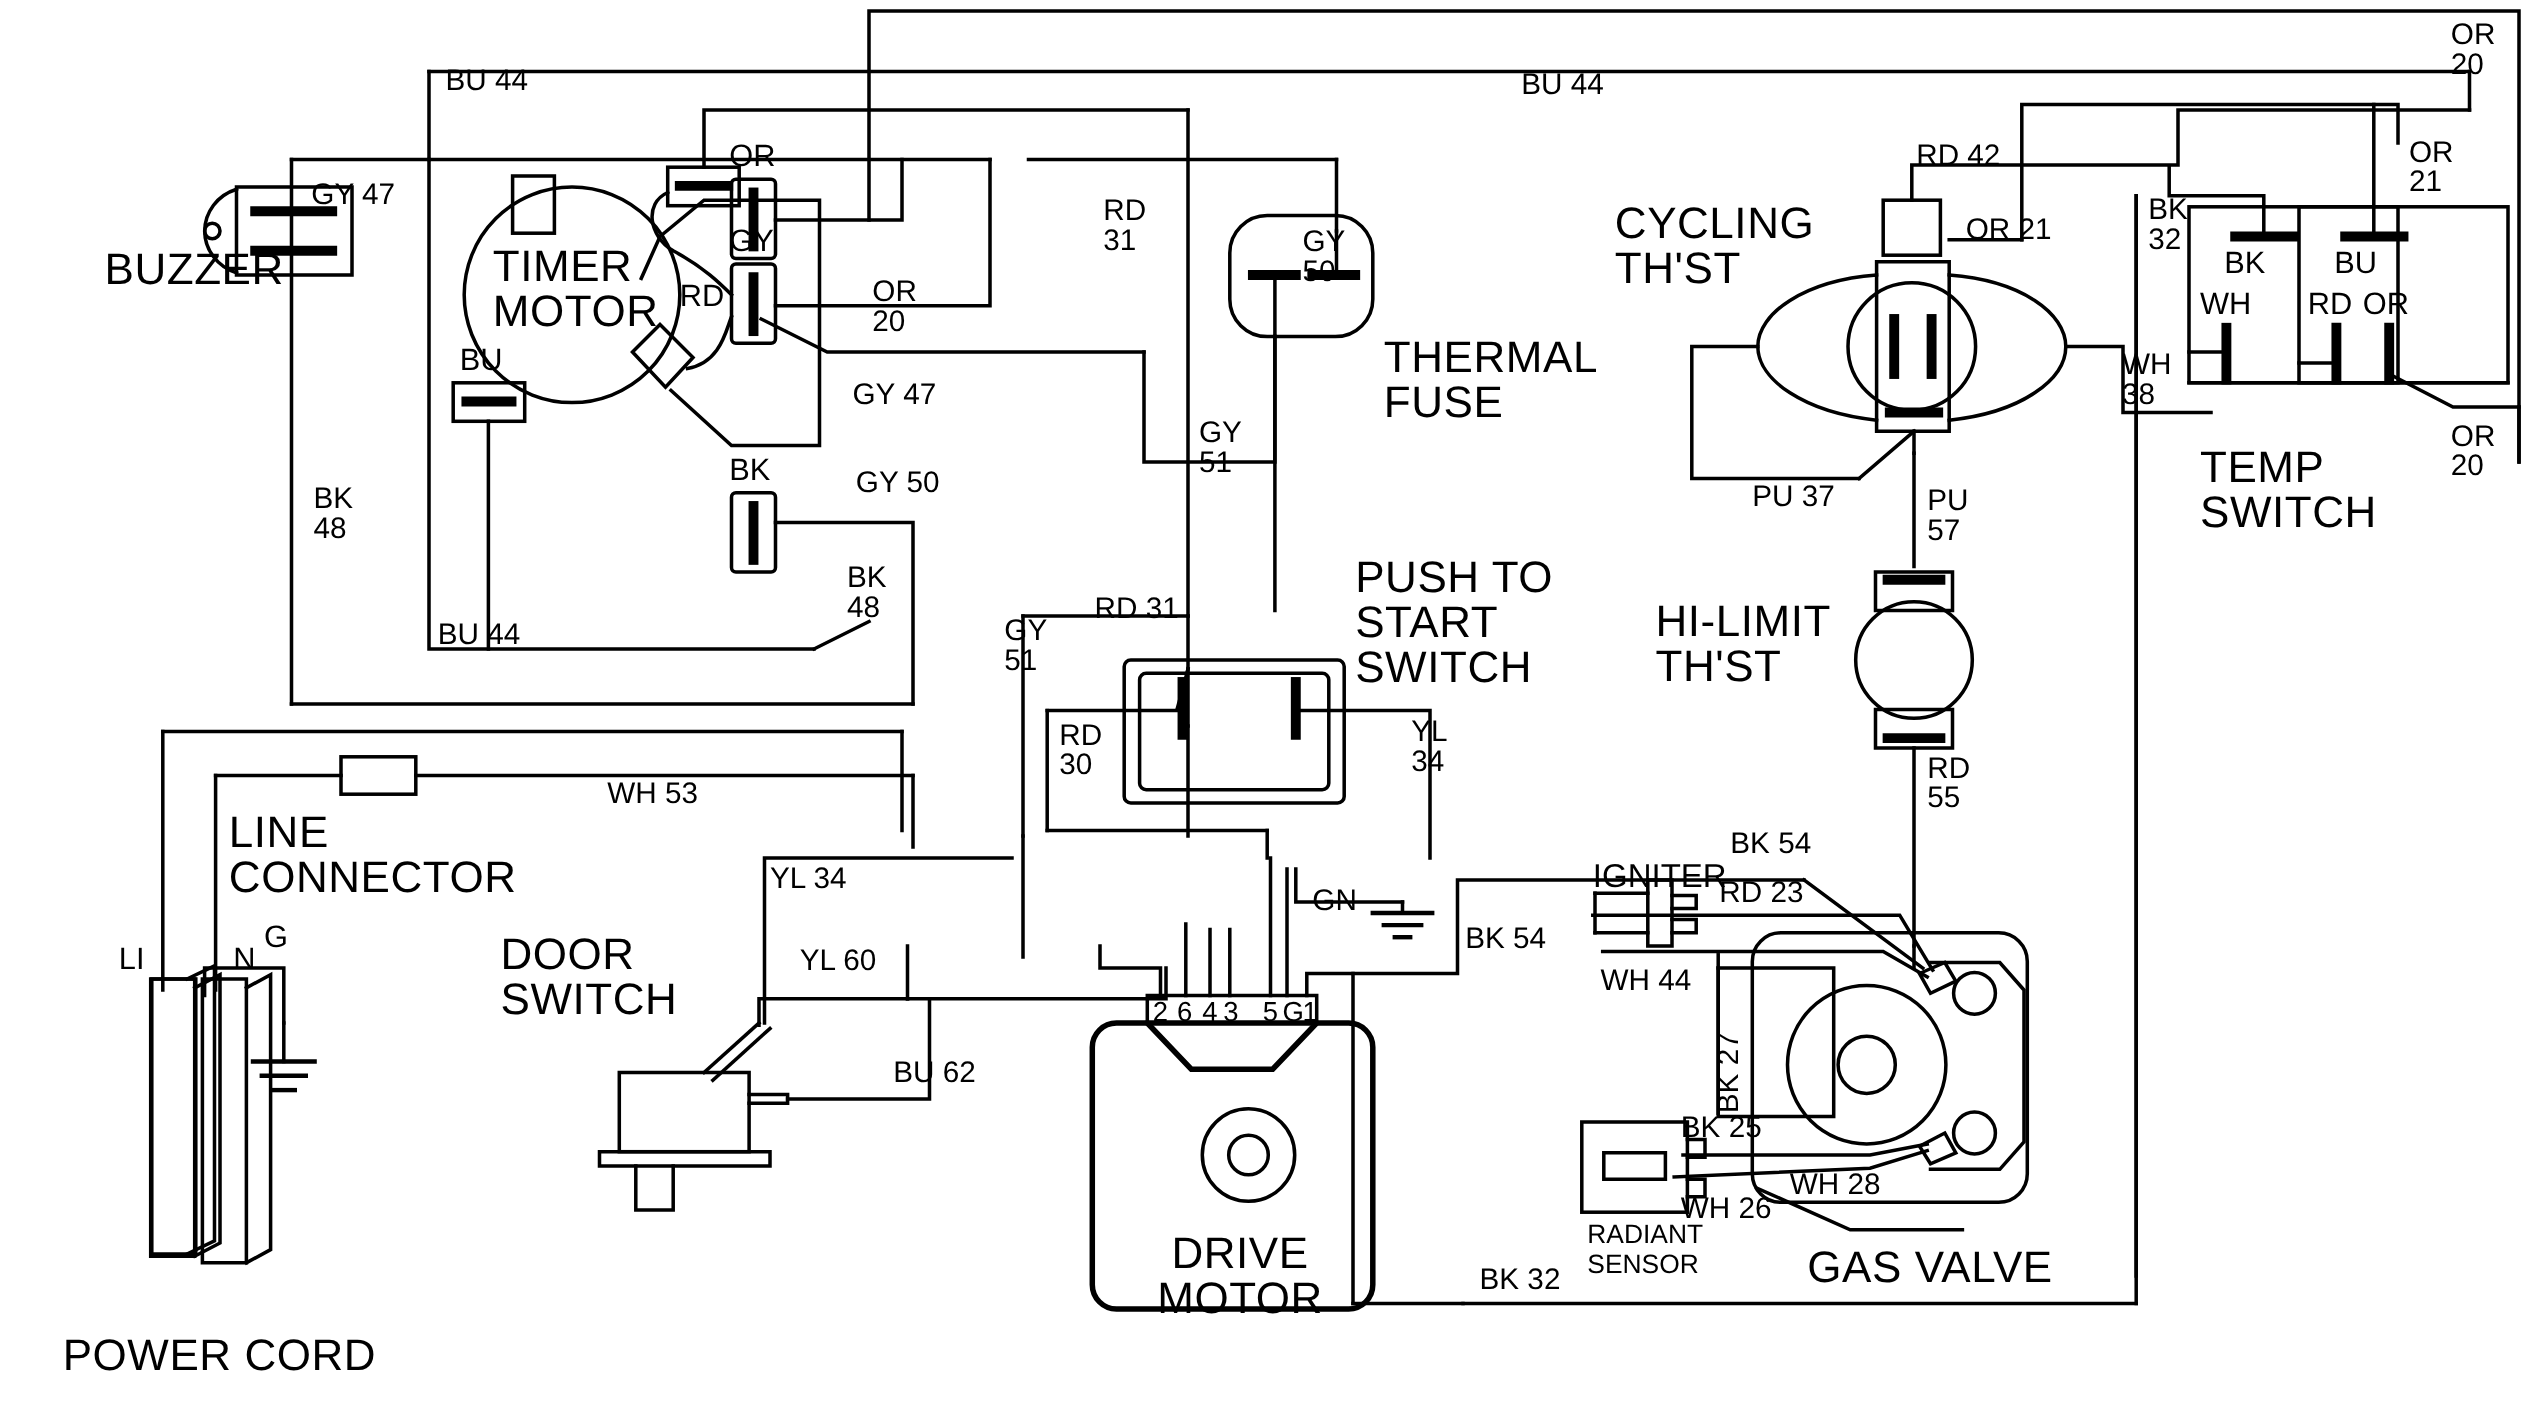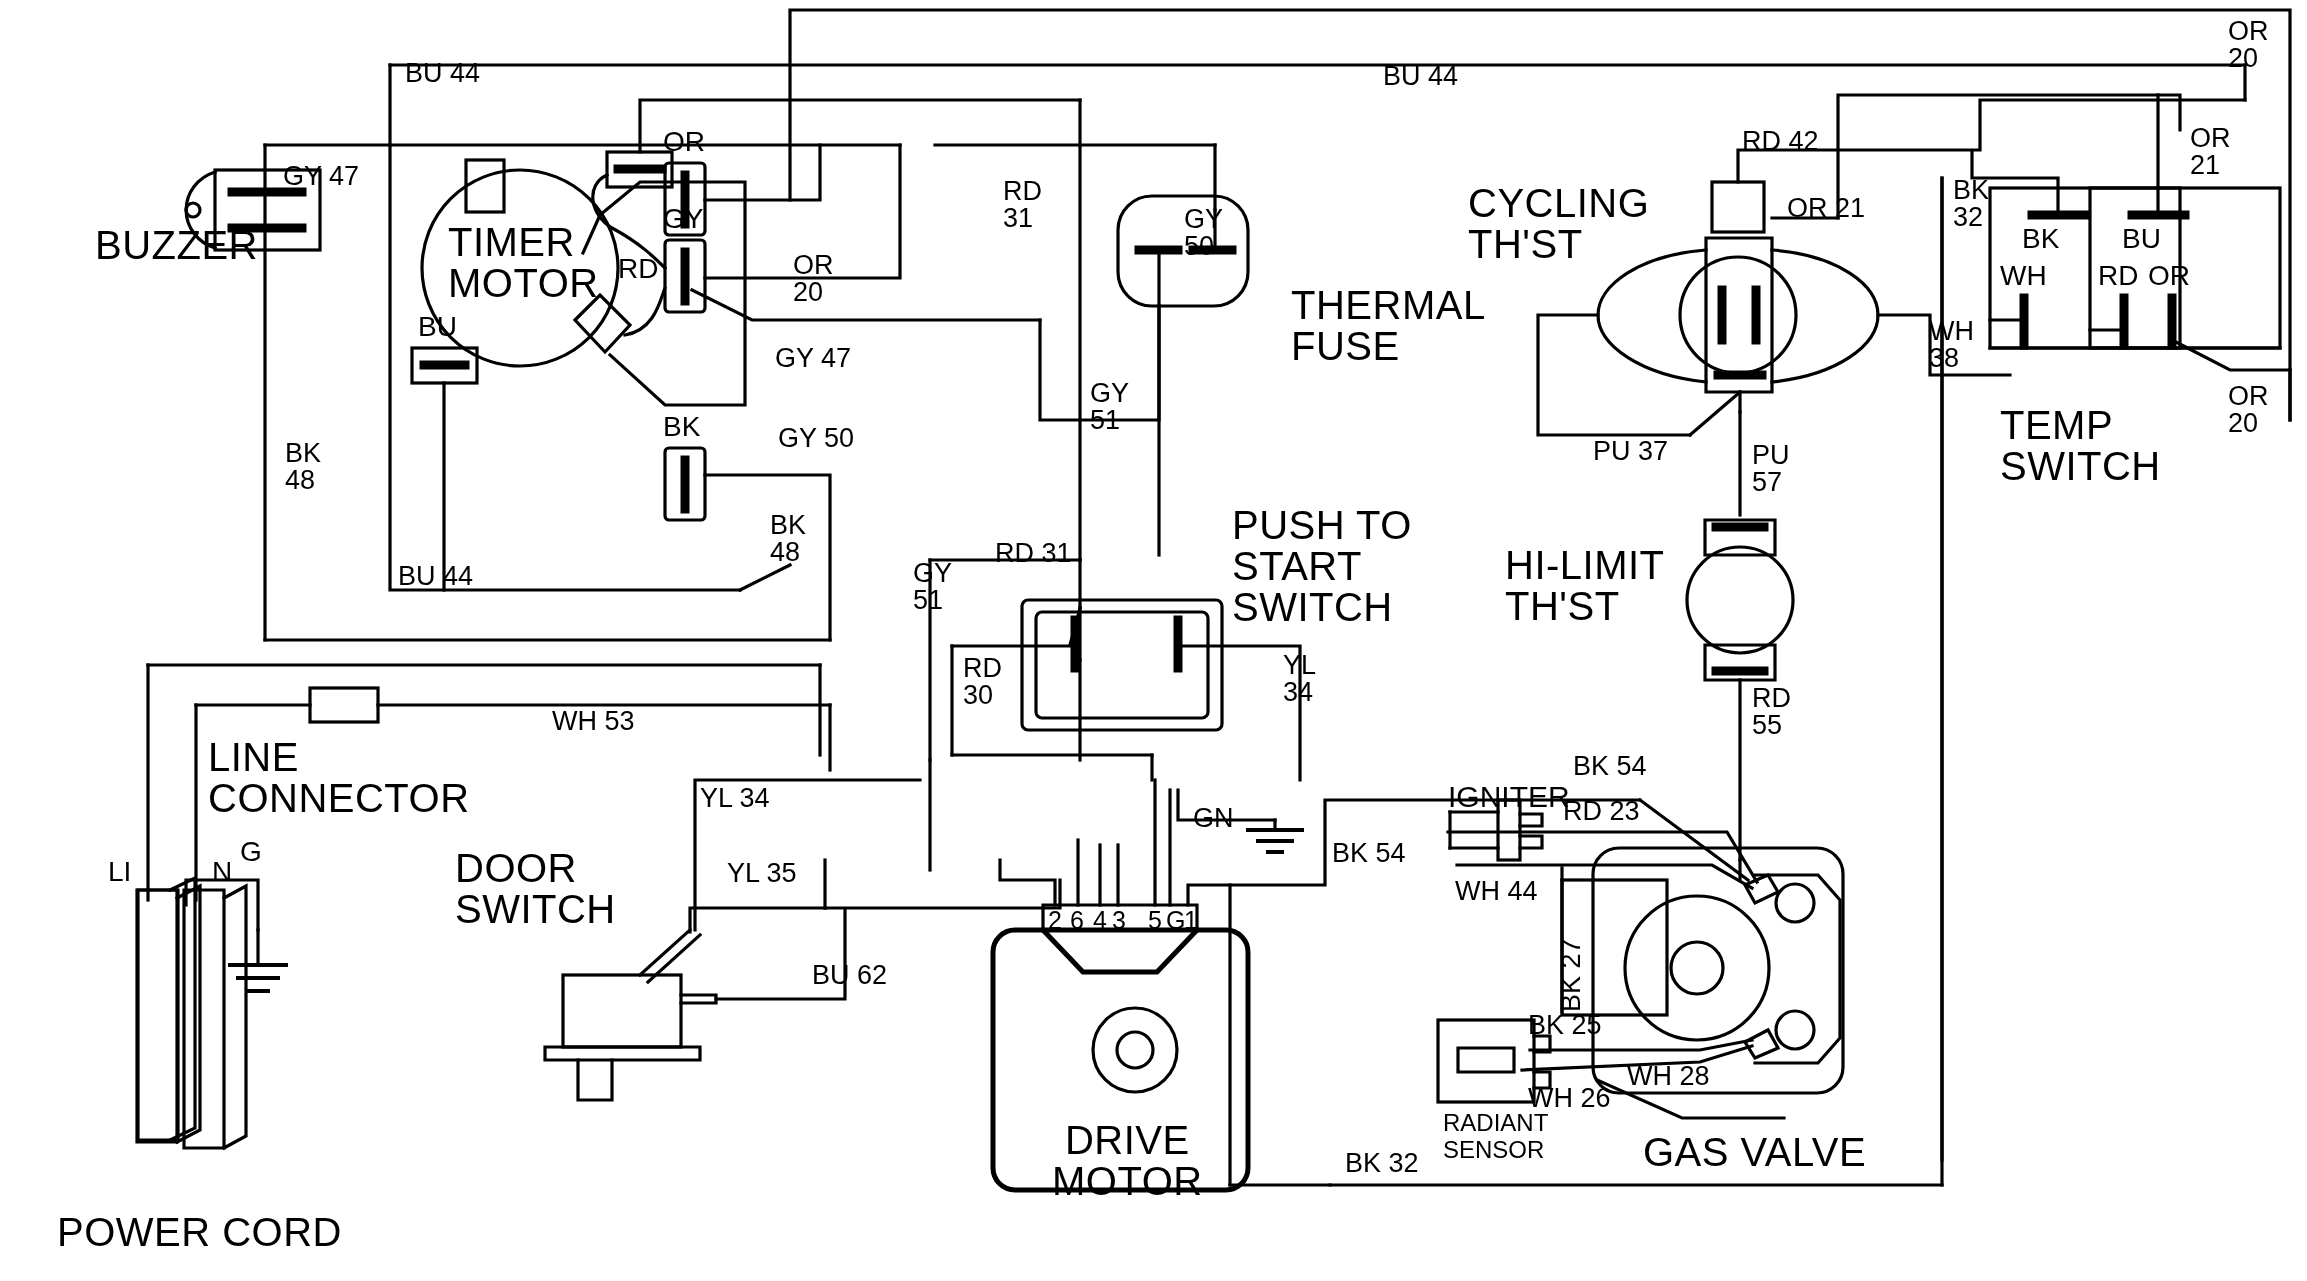--- a/index.html
+++ b/index.html
@@ -350,21 +350,21 @@
     <path d="M1330 1185 L1942 1185"></path>
 
     <path d="M1942 178 L1942 1185"></path>
 
   </g>
 </svg>
 
 <div class="lbl comp-lbl" style="left:95px;top:225px;">BUZZER</div>
 <div class="lbl comp-lbl" style="left: 448px; top: 222px; white-space: pre;">TIMER
 MOTOR</div>
-<div class="lbl comp-lbl" style="left: 1258px; top: 285px; white-space: pre; margin-left: 33px;">THERMAL
+<div class="lbl comp-lbl" style="left: 1258px; top: 305px; white-space: pre;">THERMAL
 FUSE</div>
 <div class="lbl comp-lbl" style="left: 1468px; top: 183px; white-space: pre;">CYCLING
 TH'ST</div>
 <div class="lbl comp-lbl" style="left: 2000px; top: 405px; white-space: pre;">TEMP
 SWITCH</div>
 <div class="lbl comp-lbl" style="left: 1505px; top: 545px; white-space: pre;">HI-LIMIT
 TH'ST</div>
 <div class="lbl comp-lbl" style="left: 1232px; top: 505px; white-space: pre;">PUSH TO
 START
 SWITCH</div>
@@ -412,21 +412,21 @@
 
 <div class="lbl wire-lbl-2" style="left: 1003px; top: 178px; white-space: pre;">RD
 31</div>
 <div class="lbl wire-lbl" style="left:995px;top:540px;">RD 31</div>
 <div class="lbl wire-lbl-2" style="left: 963px; top: 655px; white-space: pre;">RD
 30</div>
 <div class="lbl wire-lbl-2" style="left: 1283px; top: 652px; white-space: pre;">YL
 34</div>
 
 <div class="lbl wire-lbl" style="left:700px;top:785px;">YL 34</div>
-<div class="lbl wire-lbl" style="left:727px;top:860px;">YL 35</div>
+<div class="lbl wire-lbl" style="left:727px;top:860px;">YL 60</div>
 <div class="lbl wire-lbl" style="left:812px;top:962px;">BU 62</div>
 <div class="lbl wire-lbl" style="left:552px;top:708px;">WH 53</div>
 
 <div class="lbl wire-lbl" style="left:1742px;top:128px;">RD 42</div>
 <div class="lbl wire-lbl" style="left:1593px;top:438px;">PU 37</div>
 <div class="lbl wire-lbl-2" style="left: 1929px; top: 318px; white-space: pre;">WH
 38</div>
 <div class="lbl wire-lbl-2" style="left: 1953px; top: 177px; white-space: pre;">BK
 32</div>
 <div class="lbl wire-lbl" style="left:1345px;top:1150px;">BK 32</div>

